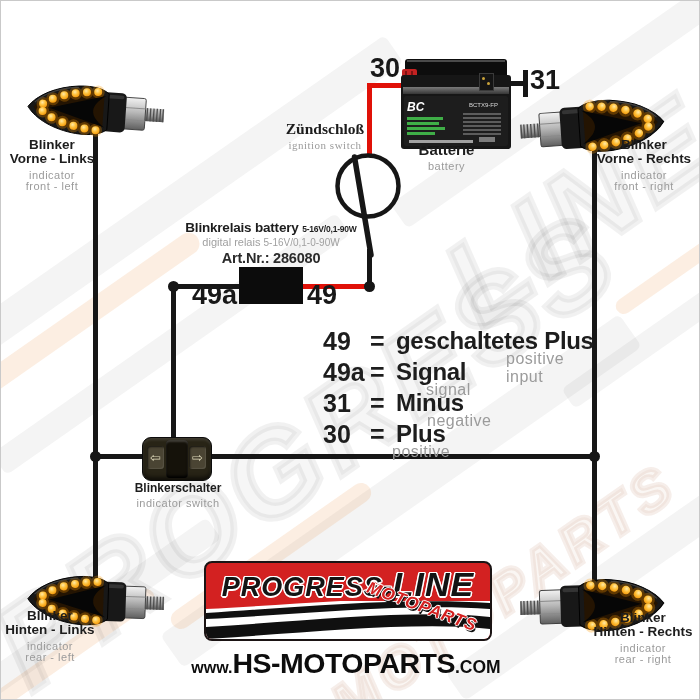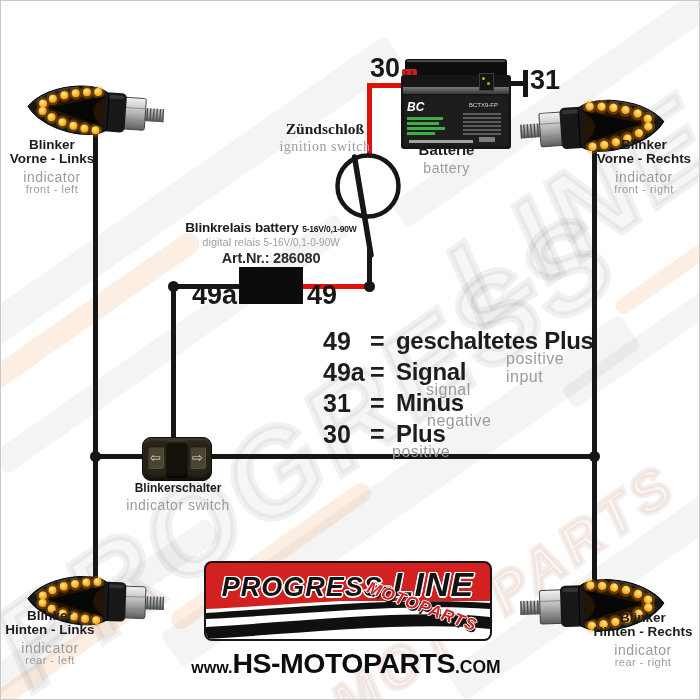--- a/index.html
+++ b/index.html
@@ -18,21 +18,21 @@
   .wire-layer{position:absolute;left:0;top:0;z-index:1;}
   .wb{stroke:var(--wire-black,#161616);stroke-width:5;}
   .wr{stroke:var(--wire-red,#e01108);stroke-width:5;}
   .dot{fill:var(--wire-black,#161616);}
   .ign-circle{fill:#fff;stroke:var(--wire-black,#161616);stroke-width:4.5;}
   .ign-lever{stroke:var(--wire-black,#161616);stroke-width:5.5;stroke-linecap:round;}
   
   .blk{position:absolute;z-index:3;text-align:center;line-height:1.06;}
   .b1{font-weight:700;font-size:12px;color:#1d1d1d;}
   .b2{font-weight:700;font-size:13.5px;color:#1d1d1d;}
-  .g1{font-size:14px;color:#9b9b9b;letter-spacing:.5px;margin-top:3px;}
+  .g1{font-size:11px;color:#9b9b9b;letter-spacing:.5px;margin-top:3px;}
   .g2{font-size:11px;color:#9b9b9b;letter-spacing:.5px;}
   .term{position:absolute;z-index:3;font-size:27px;font-weight:600;color:#181818;line-height:1;}
   
   .relay-blk{left:160px;top:220px;width:220px;}
   .relay-l1{font-weight:700;font-size:13.5px;letter-spacing:-.2px;}
   .relay-l1 .spec{font-size:8.5px;font-weight:700;text-align:center;}
   .relay-l2{font-size:11px;color:#a0a0a0;margin-top:2px;}
   .relay-l2 .spec{font-size:10px;}
   .relay-l3{font-size:14.5px;font-weight:600;color:#2b2b2b;margin-top:2px;letter-spacing:-.2px;}
   .relay-box{position:absolute;left:238px;top:266px;width:64px;height:37px;background:#0c0c0c;z-index:2;}

